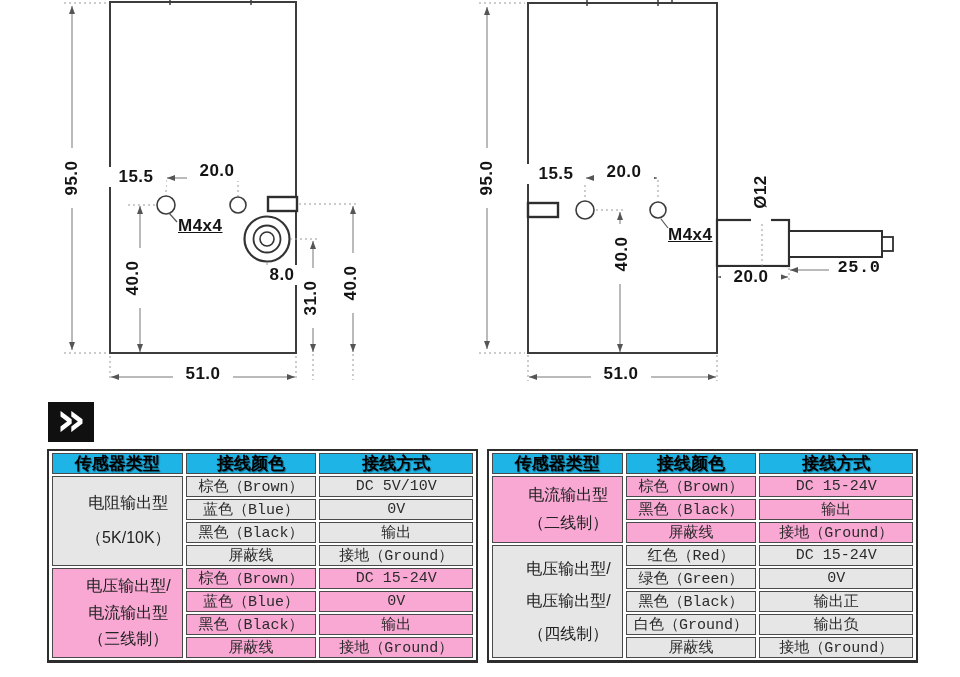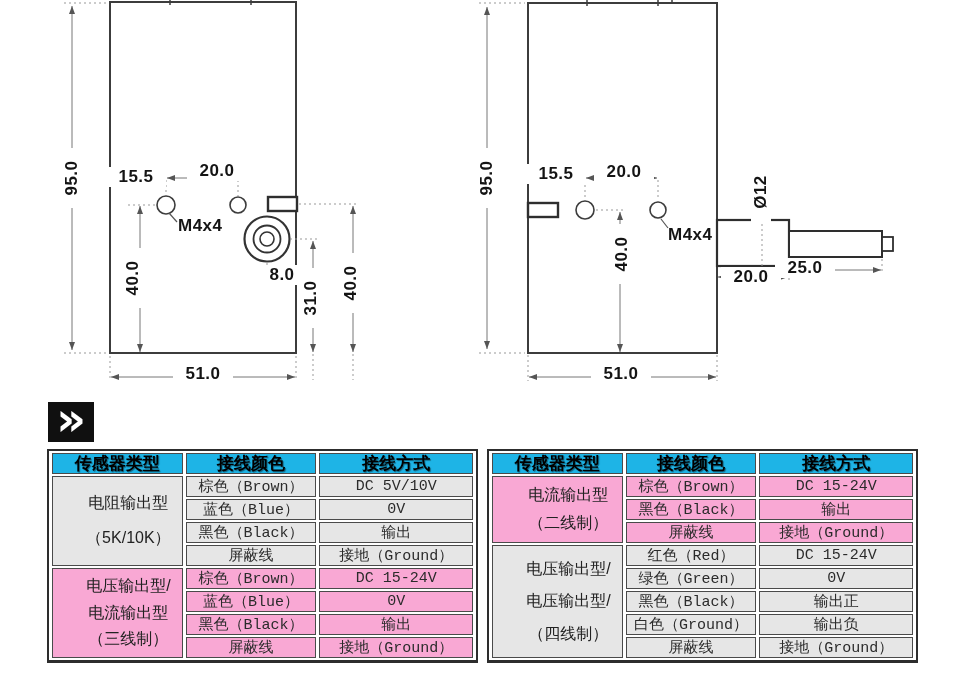--- a/index.html
+++ b/index.html
@@ -9,21 +9,21 @@
     font-family:"Liberation Sans", sans-serif;
   }
 
   
   .dim-label {
     position:absolute; width:60px; text-align:center;
     font:600 17px "Liberation Sans", sans-serif; color:#141414;
     background:#fff; line-height:20px; height:20px; letter-spacing:0.5px;
   }
   .dim-label.v { transform:rotate(-90deg); transform-origin:center; }
-  .dim-label.nobg { background:transparent; text-align:left; }
+  .dim-label.nobg { background:transparent; text-align:left;text-decoration:underline; }
 
   
   .banner { position:absolute; left:48px; top:402px; height:40px; display:flex; }
   .banner-arrow {
     width:46px; height:40px; background:#101010; color:#fff;
     font:700 46px "DejaVu Sans", sans-serif; line-height:34px; text-align:center;
   }
   .banner-title {
     height:40px; background:#22b6d4; color:#fff; padding:0 14px 0 10px;
     font:700 30px "Liberation Serif", serif; line-height:40px; letter-spacing:4px;
@@ -164,21 +164,21 @@
   <div class="dim-label v" style="left:321px;top:273px;">40.0</div>
   <div class="dim-label" style="left:173px;top:364px;">51.0</div>
 
   <div class="dim-label v" style="left:457px;top:168px;">95.0</div>
   <div class="dim-label" style="left:526px;top:164px;">15.5</div>
   <div class="dim-label" style="left:594px;top:162px;">20.0</div>
   <div class="dim-label nobg" style="left:668px;top:225px;">M4x4</div>
   <div class="dim-label v" style="left:592px;top:244px;">40.0</div>
   <div class="dim-label v" style="left:731px;top:182px;">Ø12</div>
   <div class="dim-label" style="left:721px;top:267px;">20.0</div>
-  <div class="dim-label" style="left:775px;top:258px;">25.0</div>
+  <div class="dim-label" style="left:829px;top:258px;font-family:Liberation Mono, monospace;">25.0</div>
   <div class="dim-label" style="left:591px;top:364px;">51.0</div>
 
   <div class="banner">
     <div class="banner-arrow">»</div>
   </div>
 
   <div class="wiring-table left">
     <table>
       <colgroup>
           <col class="c1">

